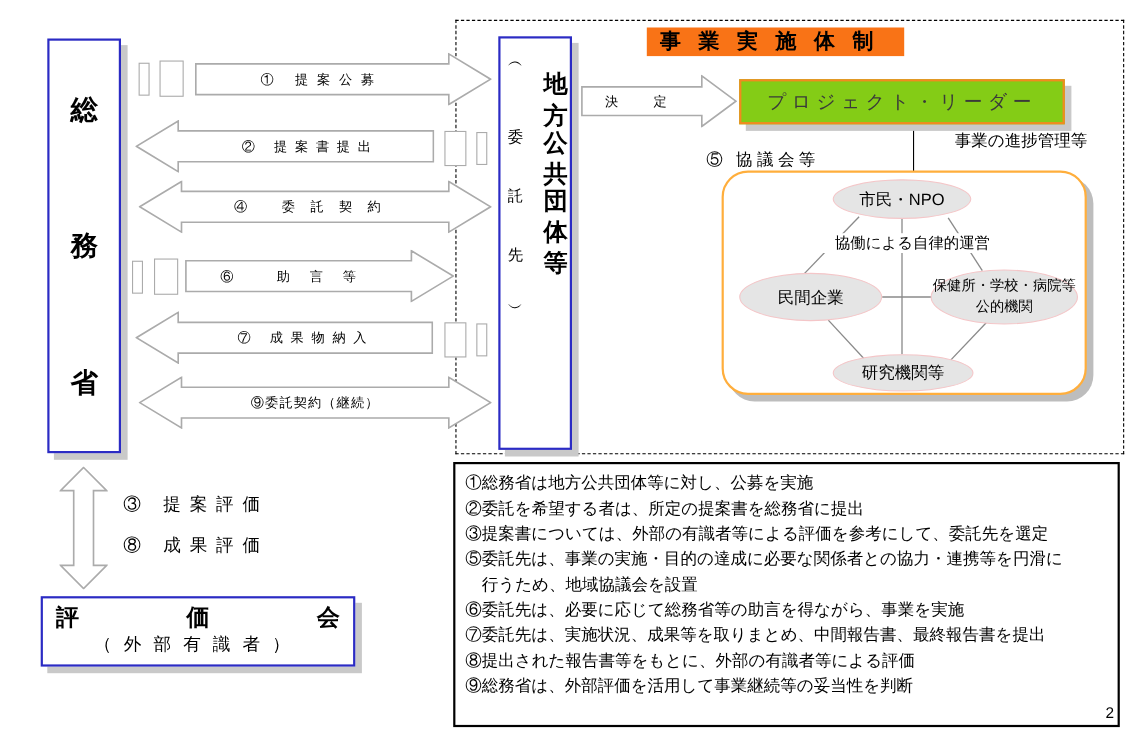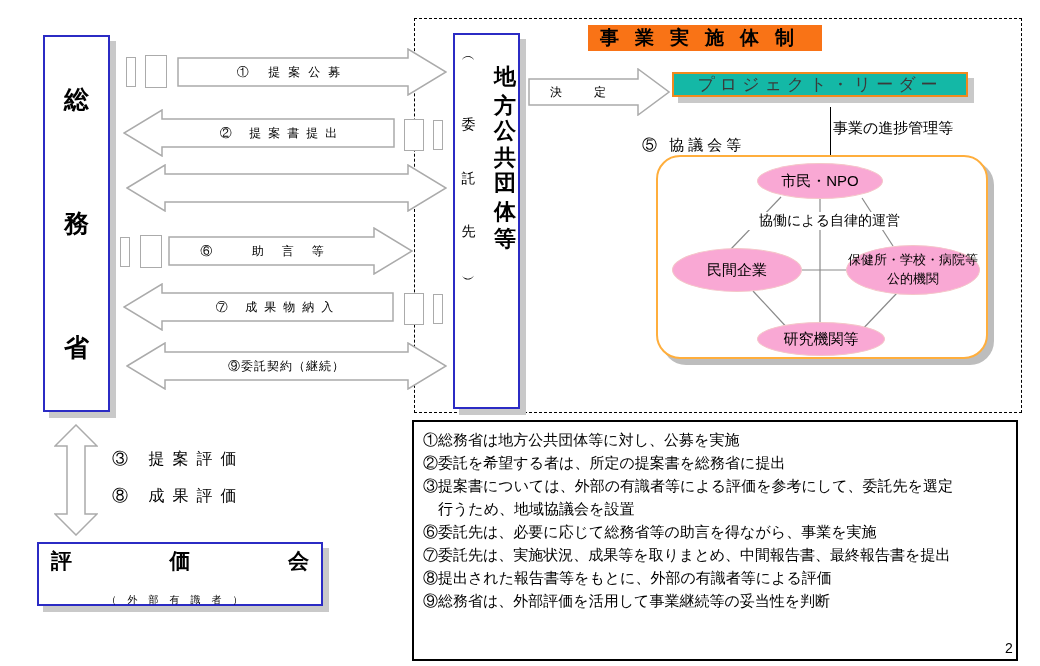--- a/index.html
+++ b/index.html
@@ -32,48 +32,48 @@
   #delegate .main { position:absolute; left:39px; top:12px; writing-mode:vertical-rl; font-size:22px;
                     font-weight:bold; letter-spacing:27px; line-height:1; }
 
   
   #title { left:588px; top:5px; background:#f97316; padding:0 12px; font-size:19px; font-weight:bold;
            letter-spacing:16px; z-index:4; white-space:nowrap;margin-top:20px; }
 
   #dashed-frame { left:414px; top:18px; width:608px; height:395px; z-index:0; }
 
   
-  #pl-box { left:672px; top:72px; width:296px; height:25px; background:#14b8a6; border:2px solid #F28A1E;
+  #pl-box { left:672px; top:72px; width:296px; height:41px; background:#84cc16; border:2px solid #F28A1E;
             box-shadow:6px 6px 0 #C9C9C9; display:flex; align-items:center; justify-content:center;
             font-size:17px; letter-spacing:5px; color:#3a3a3a; z-index:2; white-space:nowrap; }
   #pl-line { left:830px; top:107px; width:1px; height:49px; background:#000; z-index:1; }
-  #progress { left:833px; top:119px; font-size:15px; z-index:2; }
+  #progress { left:868px; top:119px; font-size:15px; z-index:2; }
   #council-heading { left:642px; top:136px; font-size:15px; letter-spacing:4px; z-index:2; }
 
   
   #council-box { left:656px; top:155px; width:332px; height:204px; background:#fff;
                  border:2px solid #FFAE3C; border-radius:24px; box-shadow:6px 6px 0 #BDBDBD; z-index:1; }
   #net-lines { left:650px; top:150px; width:345px; height:215px; z-index:2; }
   #net-lines line { stroke:#8a8a8a; stroke-width:1.2; }
-  .node { background:#f9a8d4; border:1px solid #F4C6C8; border-radius:50%; display:flex; flex-direction:column;
+  .node { background:#e5e5e5; border:1px solid #F4C6C8; border-radius:50%; display:flex; flex-direction:column;
           align-items:center; justify-content:center; z-index:3; white-space:nowrap; }
   #node-top    { left:757px; top:163px; width:126px; height:36px; font-size:15px; }
   #node-left   { left:672px; top:248px; width:130px; height:44px; font-size:15px; }
   #node-right  { left:846px; top:245px; width:134px; height:50px; font-size:13px; line-height:1.45; }
   #node-bottom { left:757px; top:322px; width:128px; height:34px; font-size:15px; }
   #net-center { left:740px; top:212px; width:160px; text-align:right; font-size:14px; background:#fff;
                 z-index:3; white-space:nowrap; }
 
   
   #eval-arrow { left:54px; top:424px; z-index:2; }
   #eval-arrow polygon { fill:#fff; stroke:#ABABAB; stroke-width:1.5; }
   .eval-label { left:112px; font-size:16px; letter-spacing:8px; z-index:2; white-space:nowrap; }
   #eval-box { left:37px; top:542px; width:286px; height:64px; z-index:2; padding:3px 12px 0 12px; }
   #eval-box .row1 { display:flex; justify-content:space-between; font-size:21px; font-weight:bold; }
-  #eval-box .row2 { text-align:center; font-size:10px; letter-spacing:11px; margin-top:18px; white-space:nowrap; }
+  #eval-box .row2 { text-align:center; font-size:16px; letter-spacing:11px; margin-top:1px; white-space:nowrap; }
 
   
   #notes { left:412px; top:420px; width:606px; height:241px; border:2px solid #000; background:#fff;
            padding:6px 0 0 9px; z-index:1; }
   #notes .line { font-size:15px; line-height:23px; white-space:pre; }
   #page-num { left:1005px; top:640px; font-size:14px; z-index:3; }
 </style>
 </head>
 <body>
 
@@ -99,20 +99,21 @@
     <svg width="272" height="48">
         <polygon points="271,10 39,10 39,1 1,24 39,47 39,38 271,38"></polygon>
       </svg>
     <div class="arrow-label" style="left:46px;right:0;letter-spacing:7px">② 提案書提出</div>
   </div>
 
   <div class="abs arrow" style="left:126px;top:164px;width:321px;height:48px">
     <svg width="321" height="48">
         <polygon points="1,24 39,1 39,10 282,10 282,1 320,24 282,47 282,38 39,38 39,47"></polygon>
       </svg>
+    <div class="arrow-label" style="left:39px;right:39px;letter-spacing:14px">④ 委託契約</div>
   </div>
 
   <div class="abs arrow" style="left:168px;top:227px;width:245px;height:48px">
     <svg width="245" height="48">
         <polygon points="1,10 206,10 206,1 244,24 206,47 206,38 1,38"></polygon>
       </svg>
     <div class="arrow-label" style="left:0;right:39px;letter-spacing:18px">⑥ 助言等</div>
   </div>
 
   <div class="abs arrow" style="left:126px;top:342px;width:321px;height:48px">
@@ -186,20 +187,21 @@
       <span>価</span>
       <span>会</span>
     </div>
     <div class="row2">（外部有識者）</div>
   </div>
 
   <div class="abs" id="notes">
     <div class="line">①総務省は地方公共団体等に対し、公募を実施</div>
     <div class="line">②委託を希望する者は、所定の提案書を総務省に提出</div>
     <div class="line">③提案書については、外部の有識者等による評価を参考にして、委託先を選定</div>
+    <div class="line">⑤委託先は、事業の実施・目的の達成に必要な関係者との協力・連携等を円滑に</div>
     <div class="line">　行うため、地域協議会を設置</div>
     <div class="line">⑥委託先は、必要に応じて総務省等の助言を得ながら、事業を実施</div>
     <div class="line">⑦委託先は、実施状況、成果等を取りまとめ、中間報告書、最終報告書を提出</div>
     <div class="line">⑧提出された報告書等をもとに、外部の有識者等による評価</div>
     <div class="line">⑨総務省は、外部評価を活用して事業継続等の妥当性を判断</div>
   </div>
   <div class="abs" id="page-num">2</div>
 
 </div>
 

